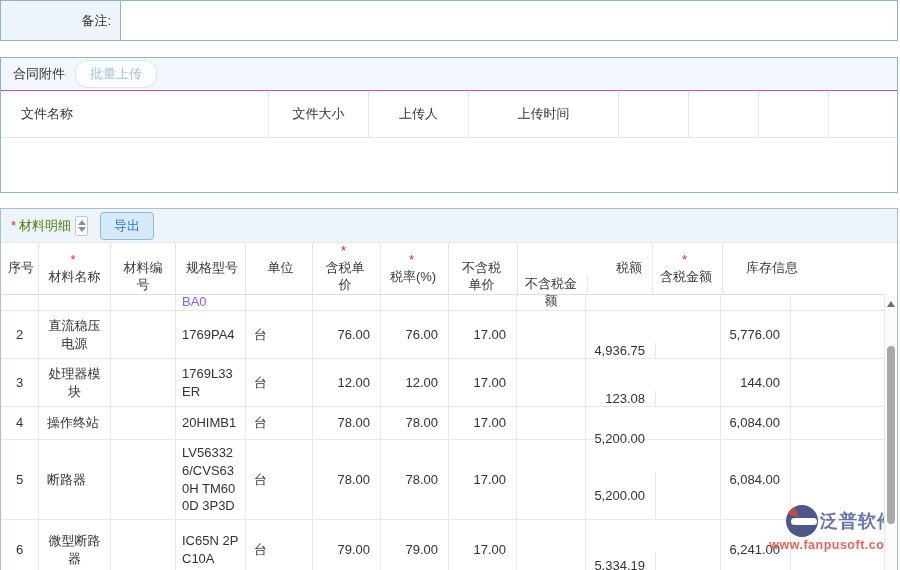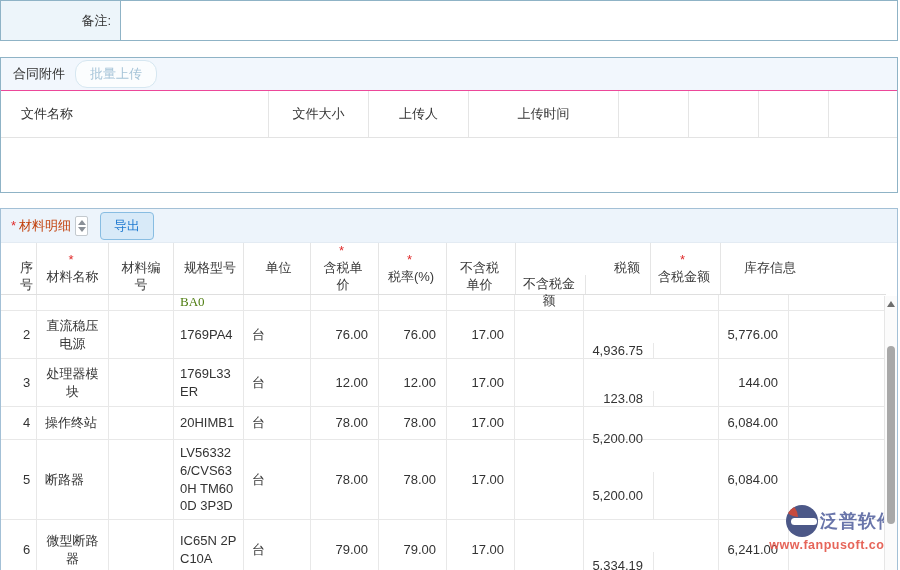--- a/index.html
+++ b/index.html
@@ -33,58 +33,58 @@
   .ac.a4, .ac.a5, .ac.a6 { width:70px; }
   .ac.a7 { flex:1; border-right:none; }
   .attach-body { height:54px; background:#fff; }
 
   
   .mat-section { position:absolute; left:0; top:208px; width:898px; height:362px;
     border:1px solid #a3c0d6; border-bottom:none; background:#fff; }
   .mat-band { height:34px; background:#edf4fb; display:flex; align-items:center;
     padding-left:10px; border-bottom:1px solid #e3ebf3; }
   .req { color:#e02b2b; margin-right:3px; }
-  .mat-title { color:#c2410c; }
+  .mat-title { color:#4d7c0f; }
   .spinner { width:13px; height:20px; margin-left:4px; border:1px solid #c3c9ce; border-radius:2px;
     background:#fff; display:flex; flex-direction:column; align-items:center; justify-content:center; gap:2px; }
   .tri-up { width:0; height:0; border-left:4px solid transparent; border-right:4px solid transparent;
     border-bottom:5px solid #8a9097; }
   .tri-down { width:0; height:0; border-left:4px solid transparent; border-right:4px solid transparent;
     border-top:5px solid #8a9097; }
   .btn-export { margin-left:12px; padding:4px 13px; background:#d8eaf8; border:1px solid #88bde2;
     border-radius:4px; color:#1f7ad0; font:inherit; cursor:pointer; }
 
   .mat-table { width:885px; }
   .mh { display:flex; height:52px; border-bottom:1px solid #dfdfdf; background:#fff; }
   .hc { display:flex; align-items:center; justify-content:center; text-align:center;
     padding:0 7px; line-height:1.3; color:#3a3a3a; border-right:1px solid #e5e5e5; }
   .mr { display:flex; background:#fff; border-bottom:1px solid #e8e8e8; align-items:center; }
   .mc { display:flex; align-items:center; padding:0 8px; line-height:1.35; color:#333;
     border-right:1px solid #e8e8e8; align-self:stretch; }
-  .c0 { width:20px; justify-content:center; padding:0 2px;margin-left:16px; }
+  .c0 { width:38px; justify-content:center; padding:0 2px; }
   .c1 { width:72px;text-align:center; }
   .c2 { width:65px; }
   .c3 { width:70px; padding:11px 6px; word-break:break-all; }
   .c4 { width:67px; }
   .c5 { width:68px; justify-content:flex-end; padding-right:10px; }
   .c6 { width:68px; justify-content:flex-end; padding-right:10px; }
   .c7 { width:68px; justify-content:flex-end; padding-right:10px; }
   .c8 { width:69px; justify-content:flex-end; padding-right:10px; }
   .c9 { width:70px; justify-content:flex-end; padding-right:10px;margin-top:32px; }
   .c10 { width:65px; justify-content:flex-end; padding-right:10px; }
   .c11 { width:70px; justify-content:flex-end; padding-right:10px; }
   .c12 { width:95px; border-right:none; }
   .mc span, .hc span { display:inline-block; }
   .row-h48 { height:48px; }
   .row-h33 { height:33px; }
   .row-h80 { height:80px; }
   .row-h60 { height:60px; }
   .row-partial { height:16px; overflow:hidden; }
   .row-partial .mc { overflow:hidden; }
-  .clip-up { margin-top:-9px; color:#4d7c0f;font-family:Liberation Serif, serif; }
+  .clip-up { margin-top:-9px; color:#8b5cf6; }
 
   
   .vscroll { position:absolute; top:87px; right:0; bottom:0; width:13px; background:#fbfbfb;
     border-left:1px solid #e6e6e6; z-index:6; }
   .vs-up { width:0; height:0; margin:5px auto 0; border-left:4px solid transparent;
     border-right:4px solid transparent; border-bottom:6px solid #6e6e6e; }
   .vs-thumb { position:absolute; left:2px; top:50px; width:8px; height:178px;
     background:#a8a8a8; border-radius:5px; }
 
   

